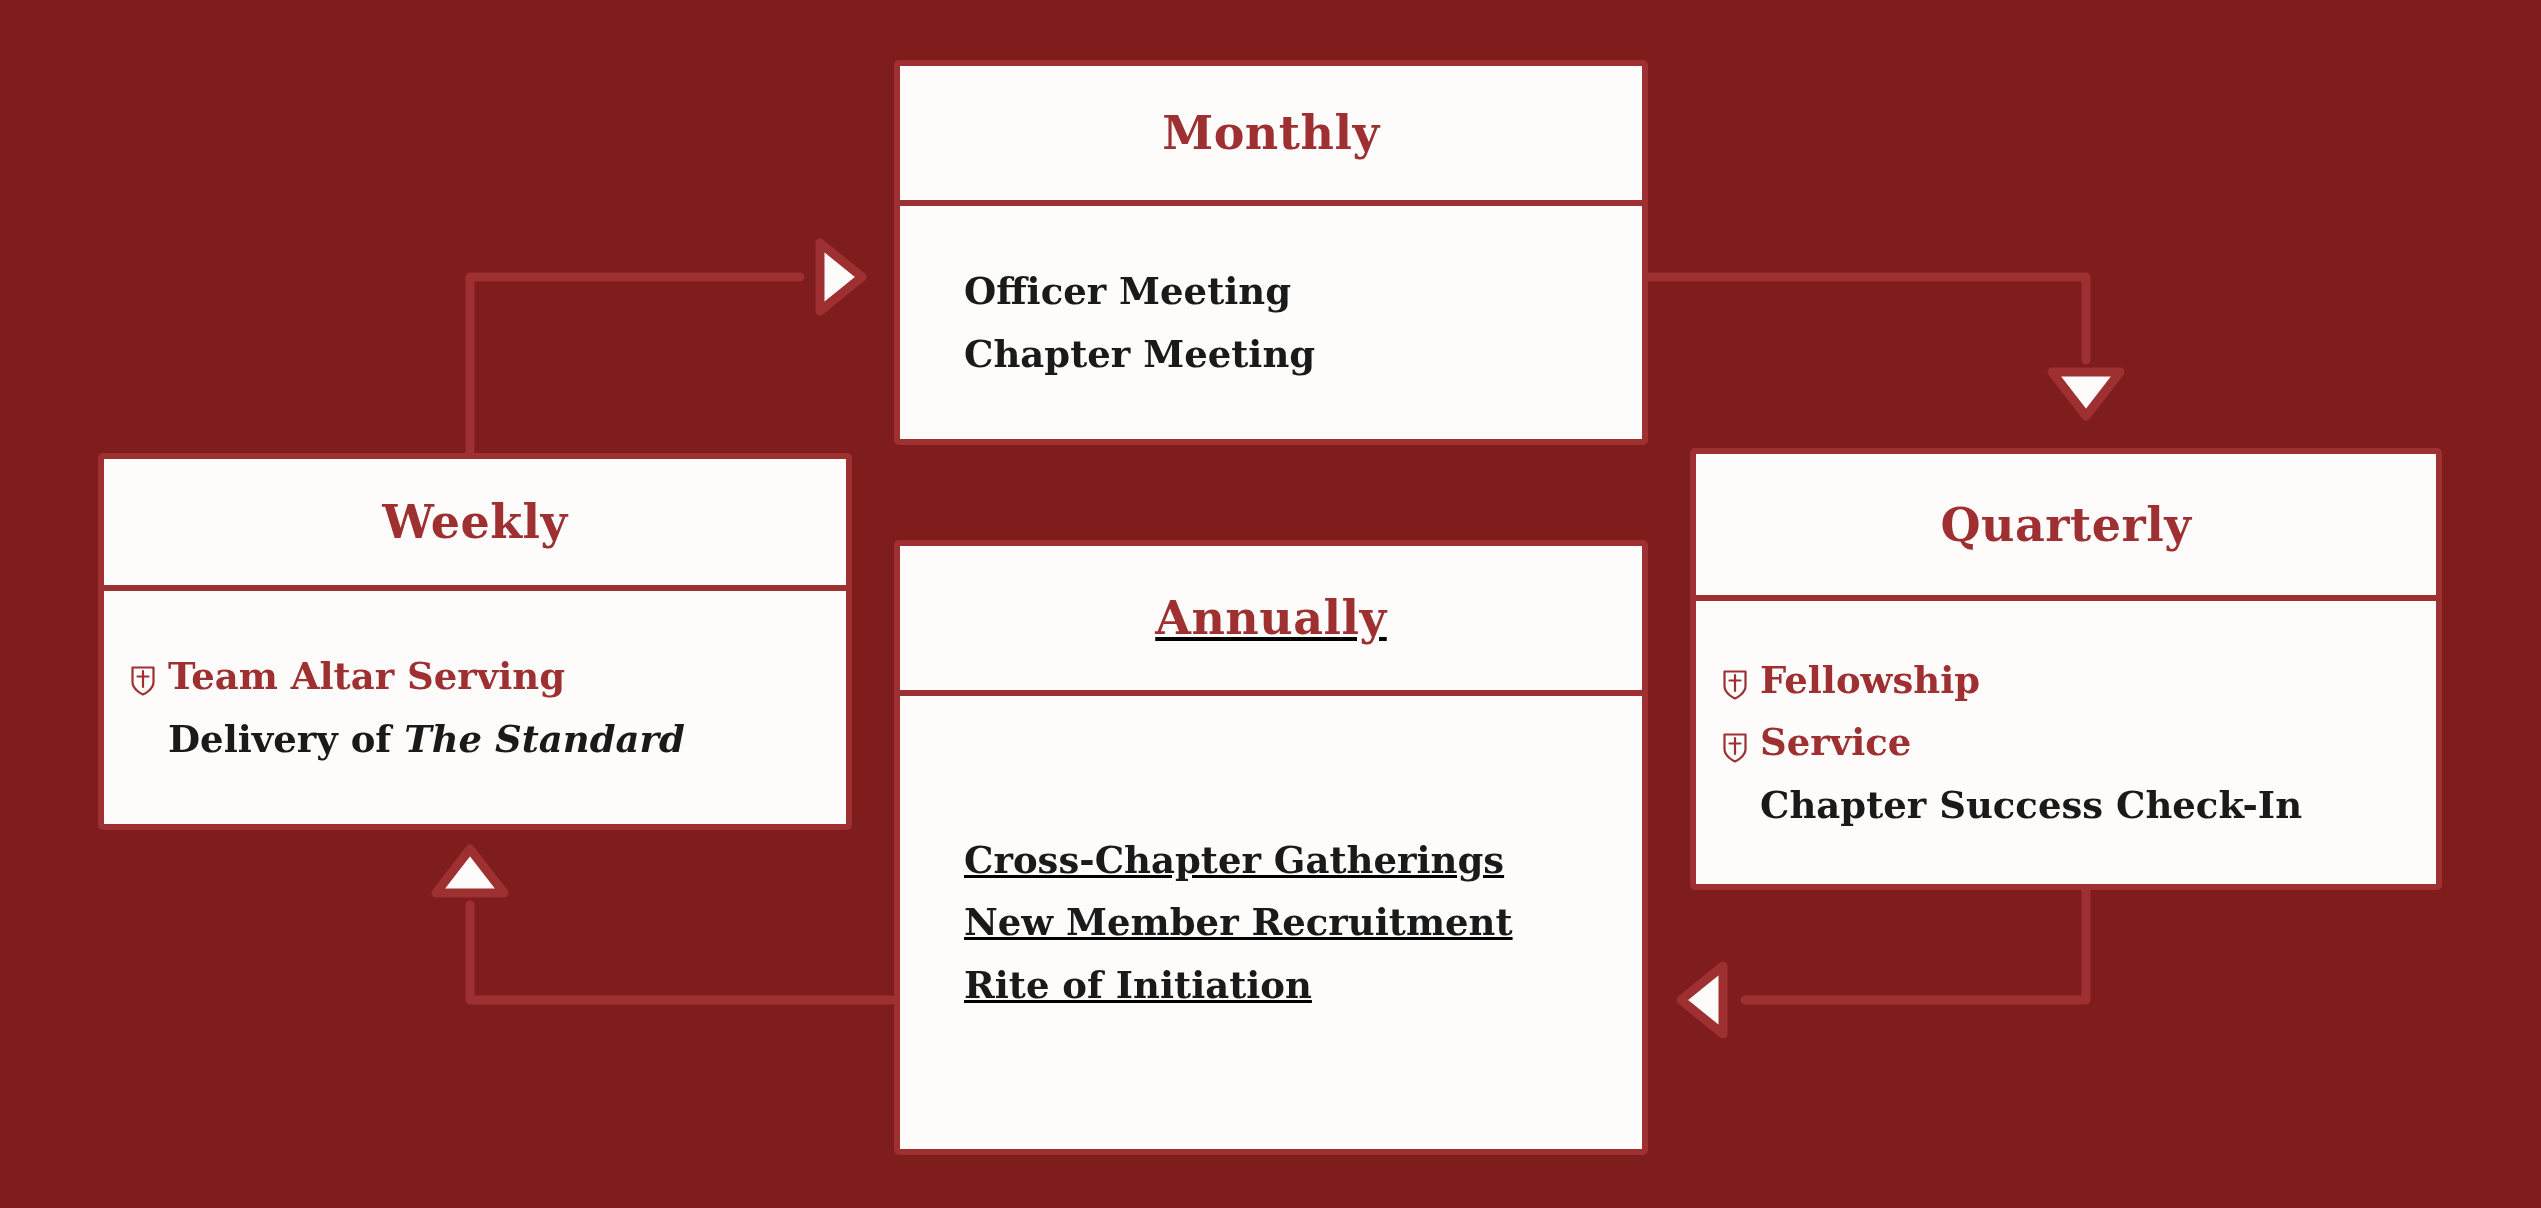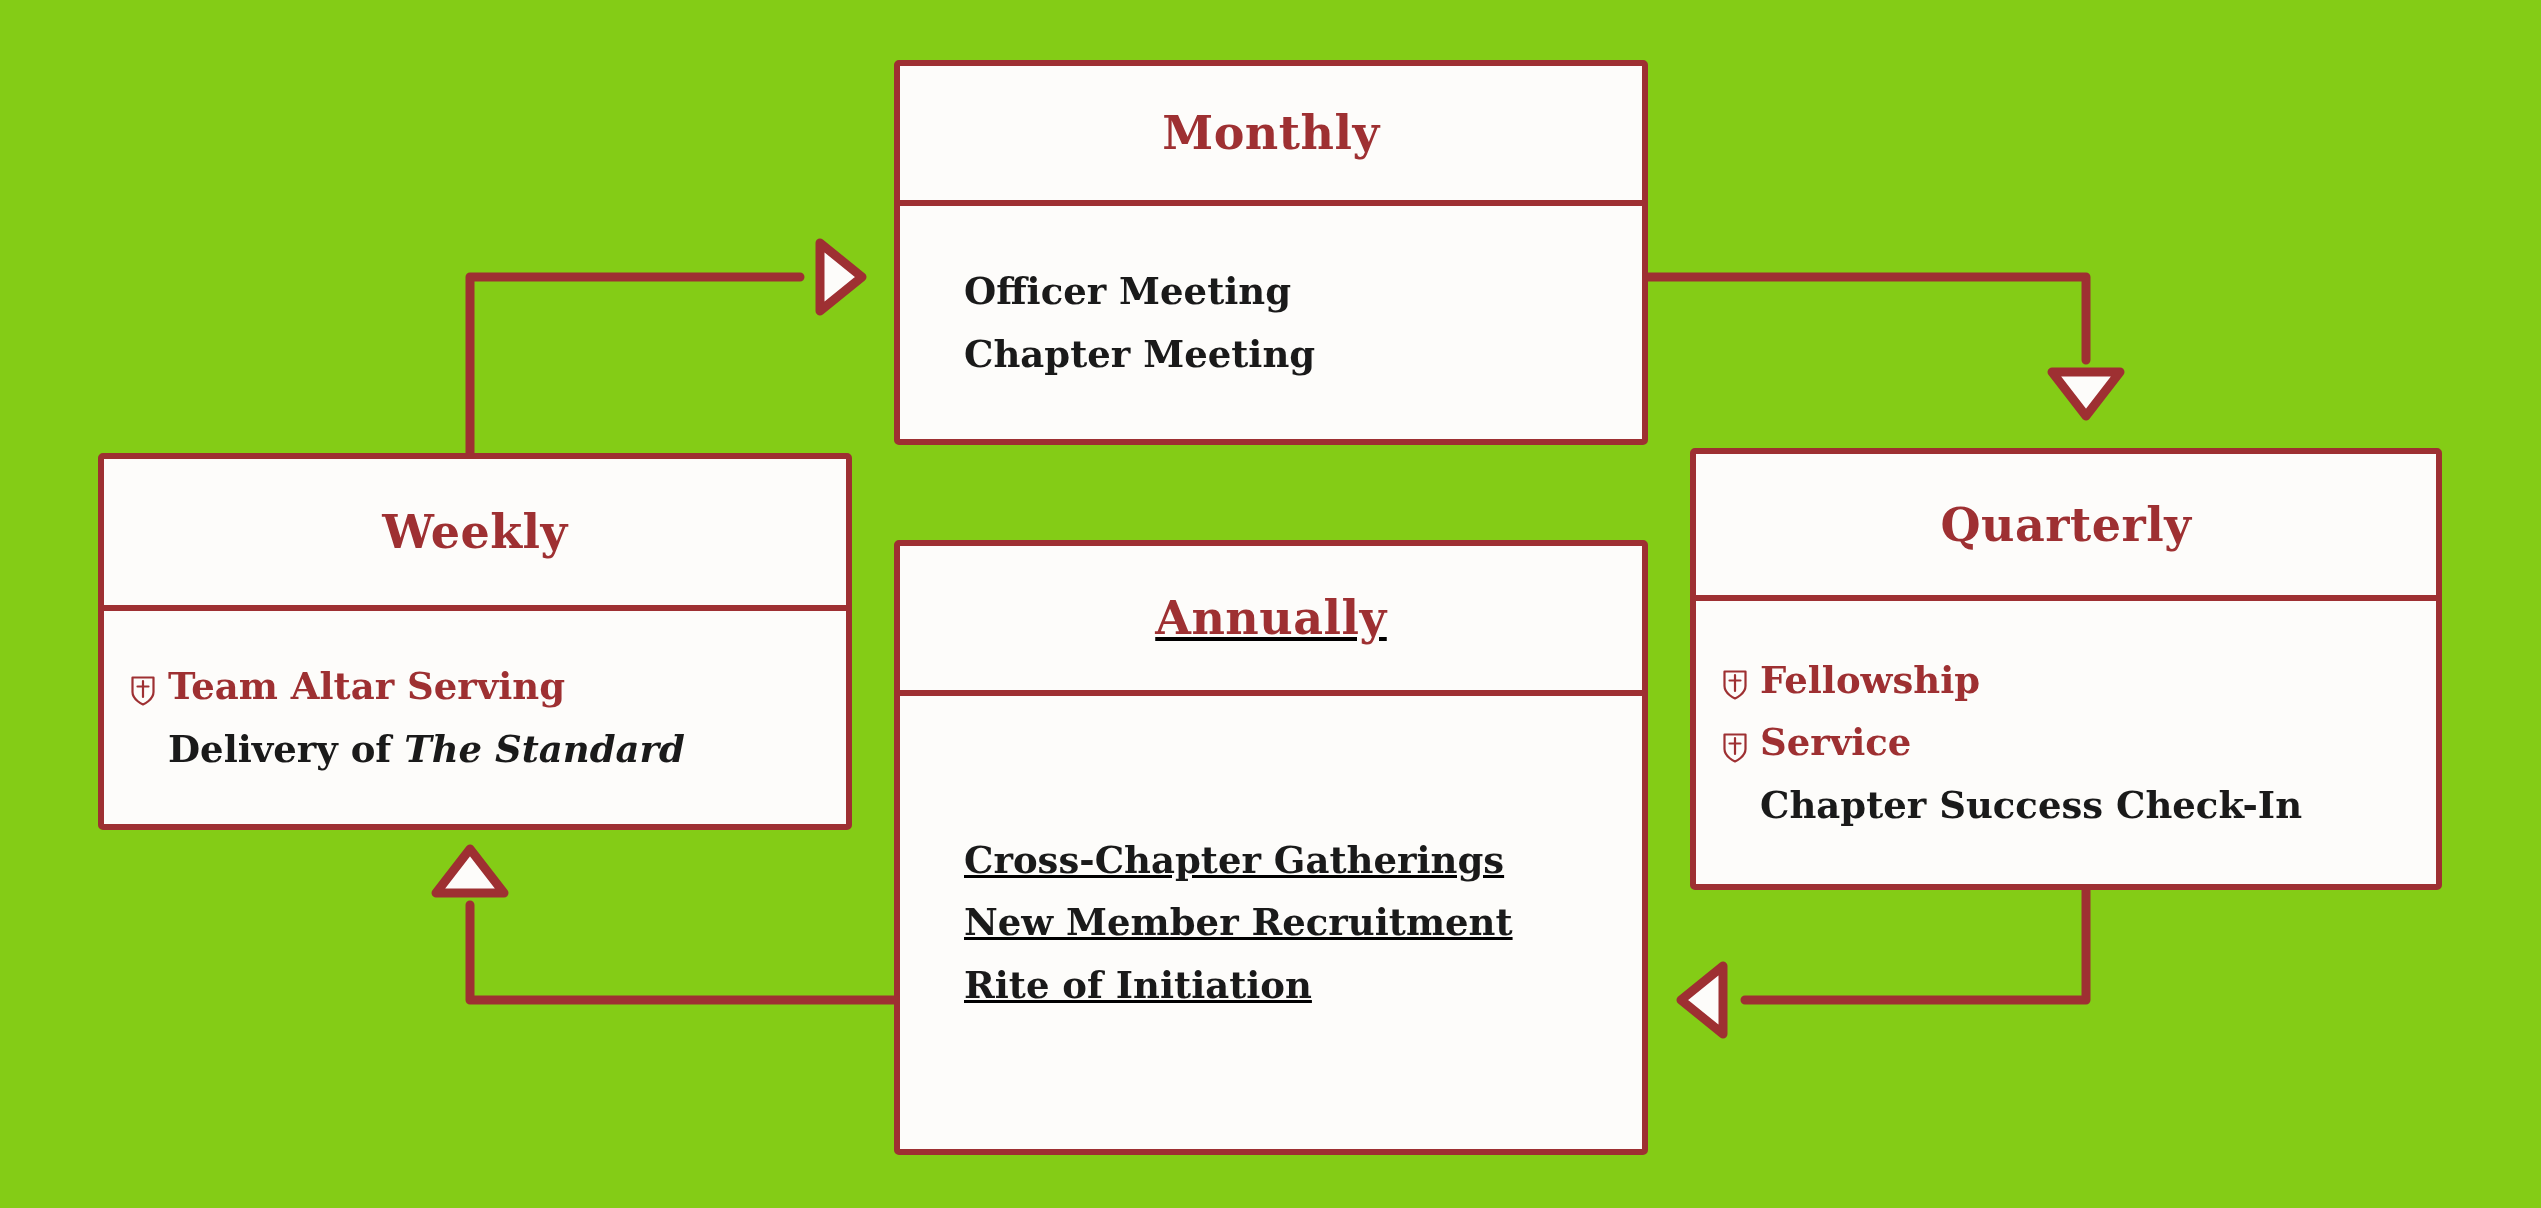--- a/index.html
+++ b/index.html
@@ -8,21 +8,21 @@
     padding: 0;
     background: #ffffff;
   }
   body {
     font-family: "DejaVu Serif", serif;
   }
   #canvas {
     position: relative;
     width: 2541px;
     height: 1208px;
-    background: #84cc16;
+    background: #7f1d1d;
     overflow: hidden;
   }
   #edges {
     position: absolute;
     left: 0;
     top: 0;
     width: 2541px;
     height: 1208px;
     pointer-events: none;
   }
@@ -92,21 +92,21 @@
     flex: 0 0 auto;
     width: 26px;
     margin-right: 12px;
     display: inline-block;
   }
 
   
   #node-monthly   { left: 894px;  top: 60px;   width: 754px; height: 385px; }
   #node-monthly   .node-header { height: 140px; }
   #node-weekly    { left: 98px;   top: 453px;  width: 754px; height: 377px; }
-  #node-weekly    .node-header { height: 152px; }
+  #node-weekly    .node-header { height: 132px; }
   #node-annually  { left: 894px;  top: 540px;  width: 754px; height: 615px; text-decoration: underline; }
   #node-annually  .node-header { height: 150px; }
   #node-quarterly { left: 1690px; top: 448px;  width: 752px; height: 442px; }
   #node-quarterly .node-header { height: 147px; }
 </style>
 </head>
 <body>
 
 <div id="canvas">
 

